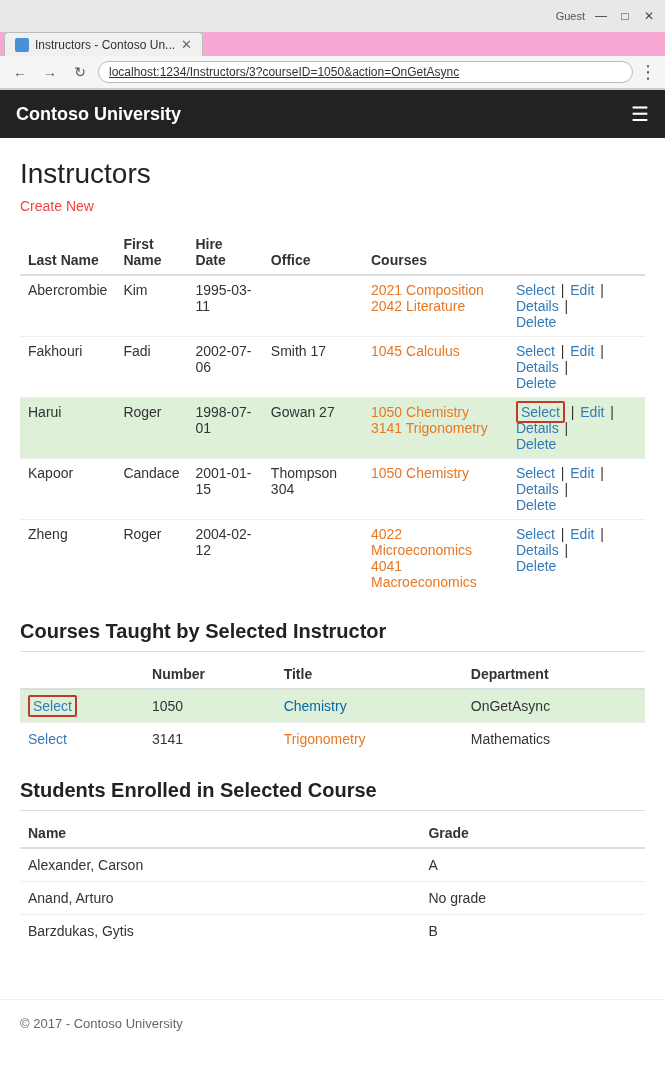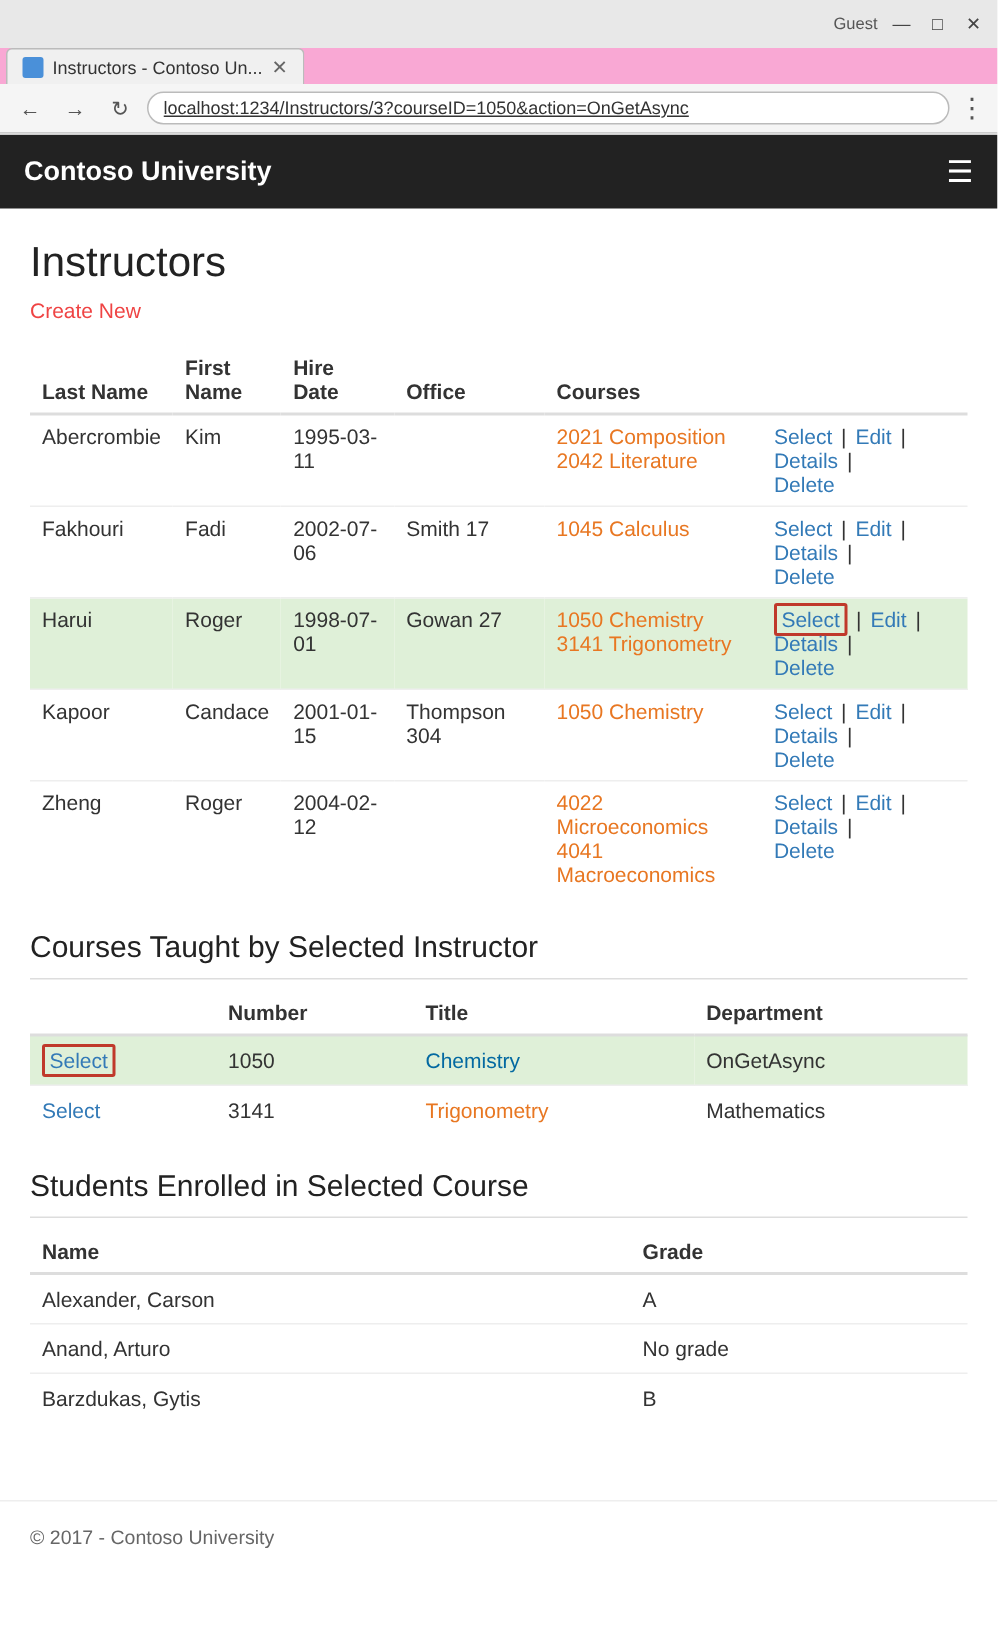--- a/index.html
+++ b/index.html
@@ -35,21 +35,21 @@
     .instructors-table th { text-align: left; padding: 6px 8px; font-weight: 600; font-size: 14px; border-bottom: 2px solid #ddd; vertical-align: bottom; }
     .instructors-table td { padding: 6px 8px; vertical-align: top; font-size: 14px; border-top: 1px solid #eee; }
     .instructors-table tr:first-child td { border-top: none; }
     .row-selected { background-color: #dff0d8; }
     .action-link { color: #337ab7; text-decoration: none; font-size: 14px; }
     .action-sep { color: #333; margin: 0 2px; }
     .select-boxed { border: 2px solid #c0392b; padding: 1px 3px; border-radius: 2px; }
     .courses-cell { color: #e87722; font-size: 14px; }
 
     
-    h2 { font-size: 20px; font-weight: 400; margin-bottom: 8px; color: #222; border-bottom: 1px solid #ddd; padding-bottom: 8px; }
+    h2 { font-size: 20px; font-weight: 700; margin-bottom: 8px; color: #222; border-bottom: 1px solid #ddd; padding-bottom: 8px; }
 
     
     .courses-table { width: 100%; border-collapse: collapse; margin-bottom: 24px; margin-top: 4px; }
     .courses-table th { text-align: left; padding: 6px 8px; font-weight: 600; font-size: 14px; border-bottom: 2px solid #ddd; }
     .courses-table td { padding: 8px 8px; vertical-align: middle; font-size: 14px; border-top: 1px solid #eee; }
     .courses-table .row-selected { background-color: #dff0d8; }
 
     
     .students-table { width: 100%; border-collapse: collapse; margin-bottom: 24px; margin-top: 4px; }
     .students-table th { text-align: left; padding: 6px 8px; font-weight: 600; font-size: 14px; border-bottom: 2px solid #ddd; }

